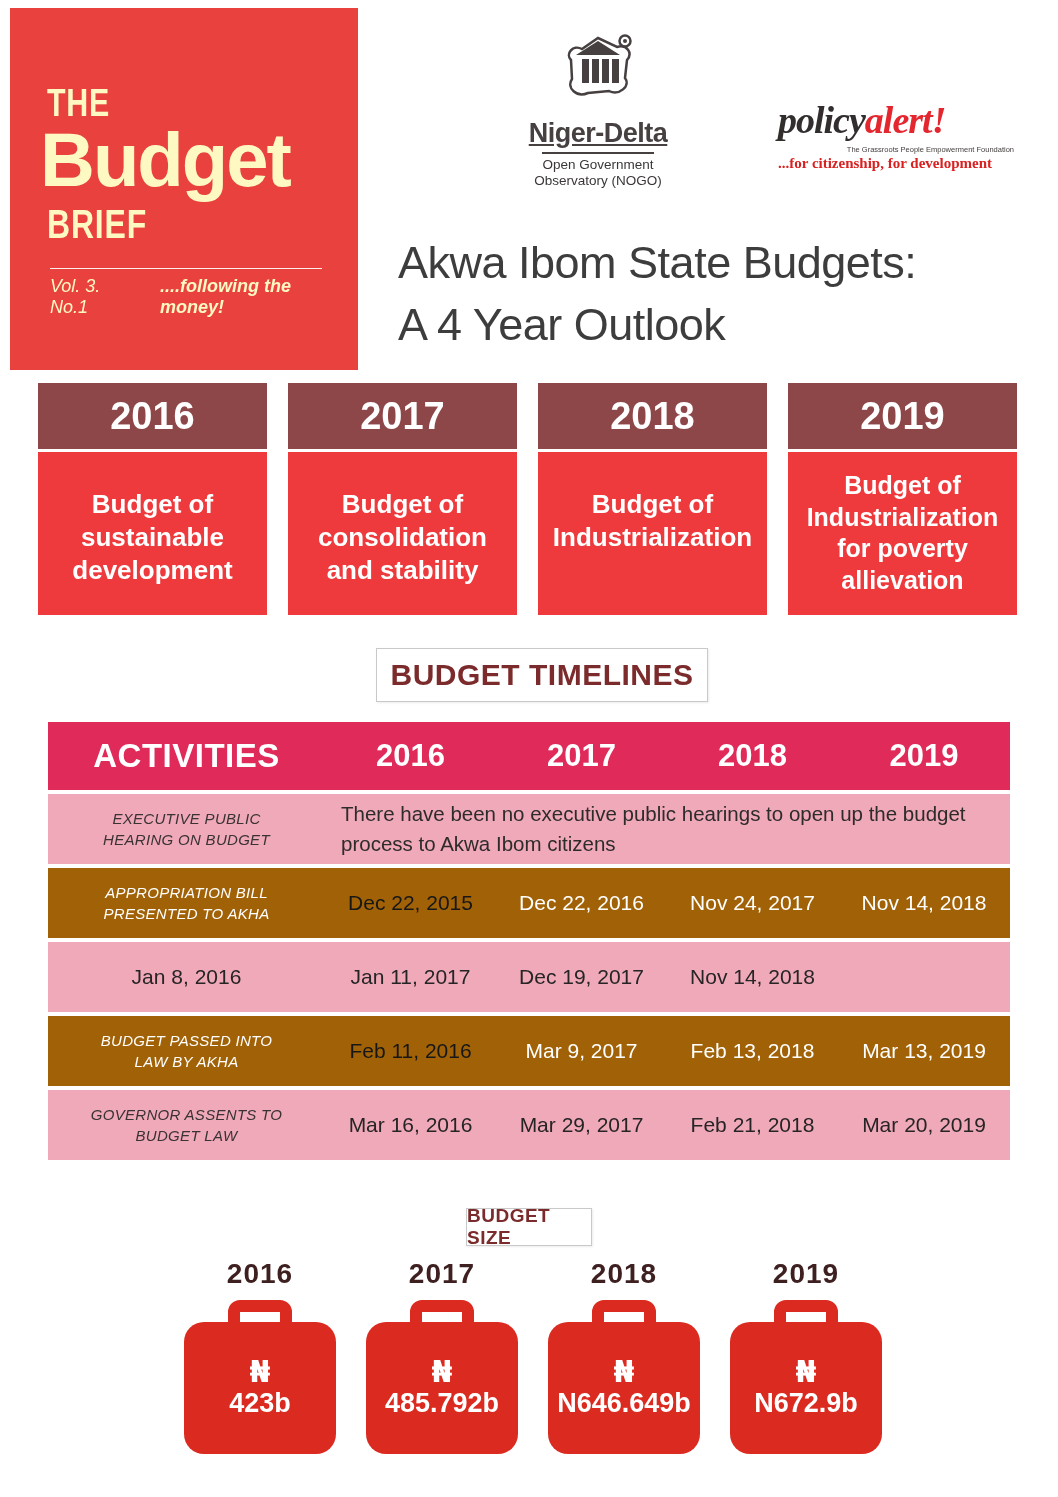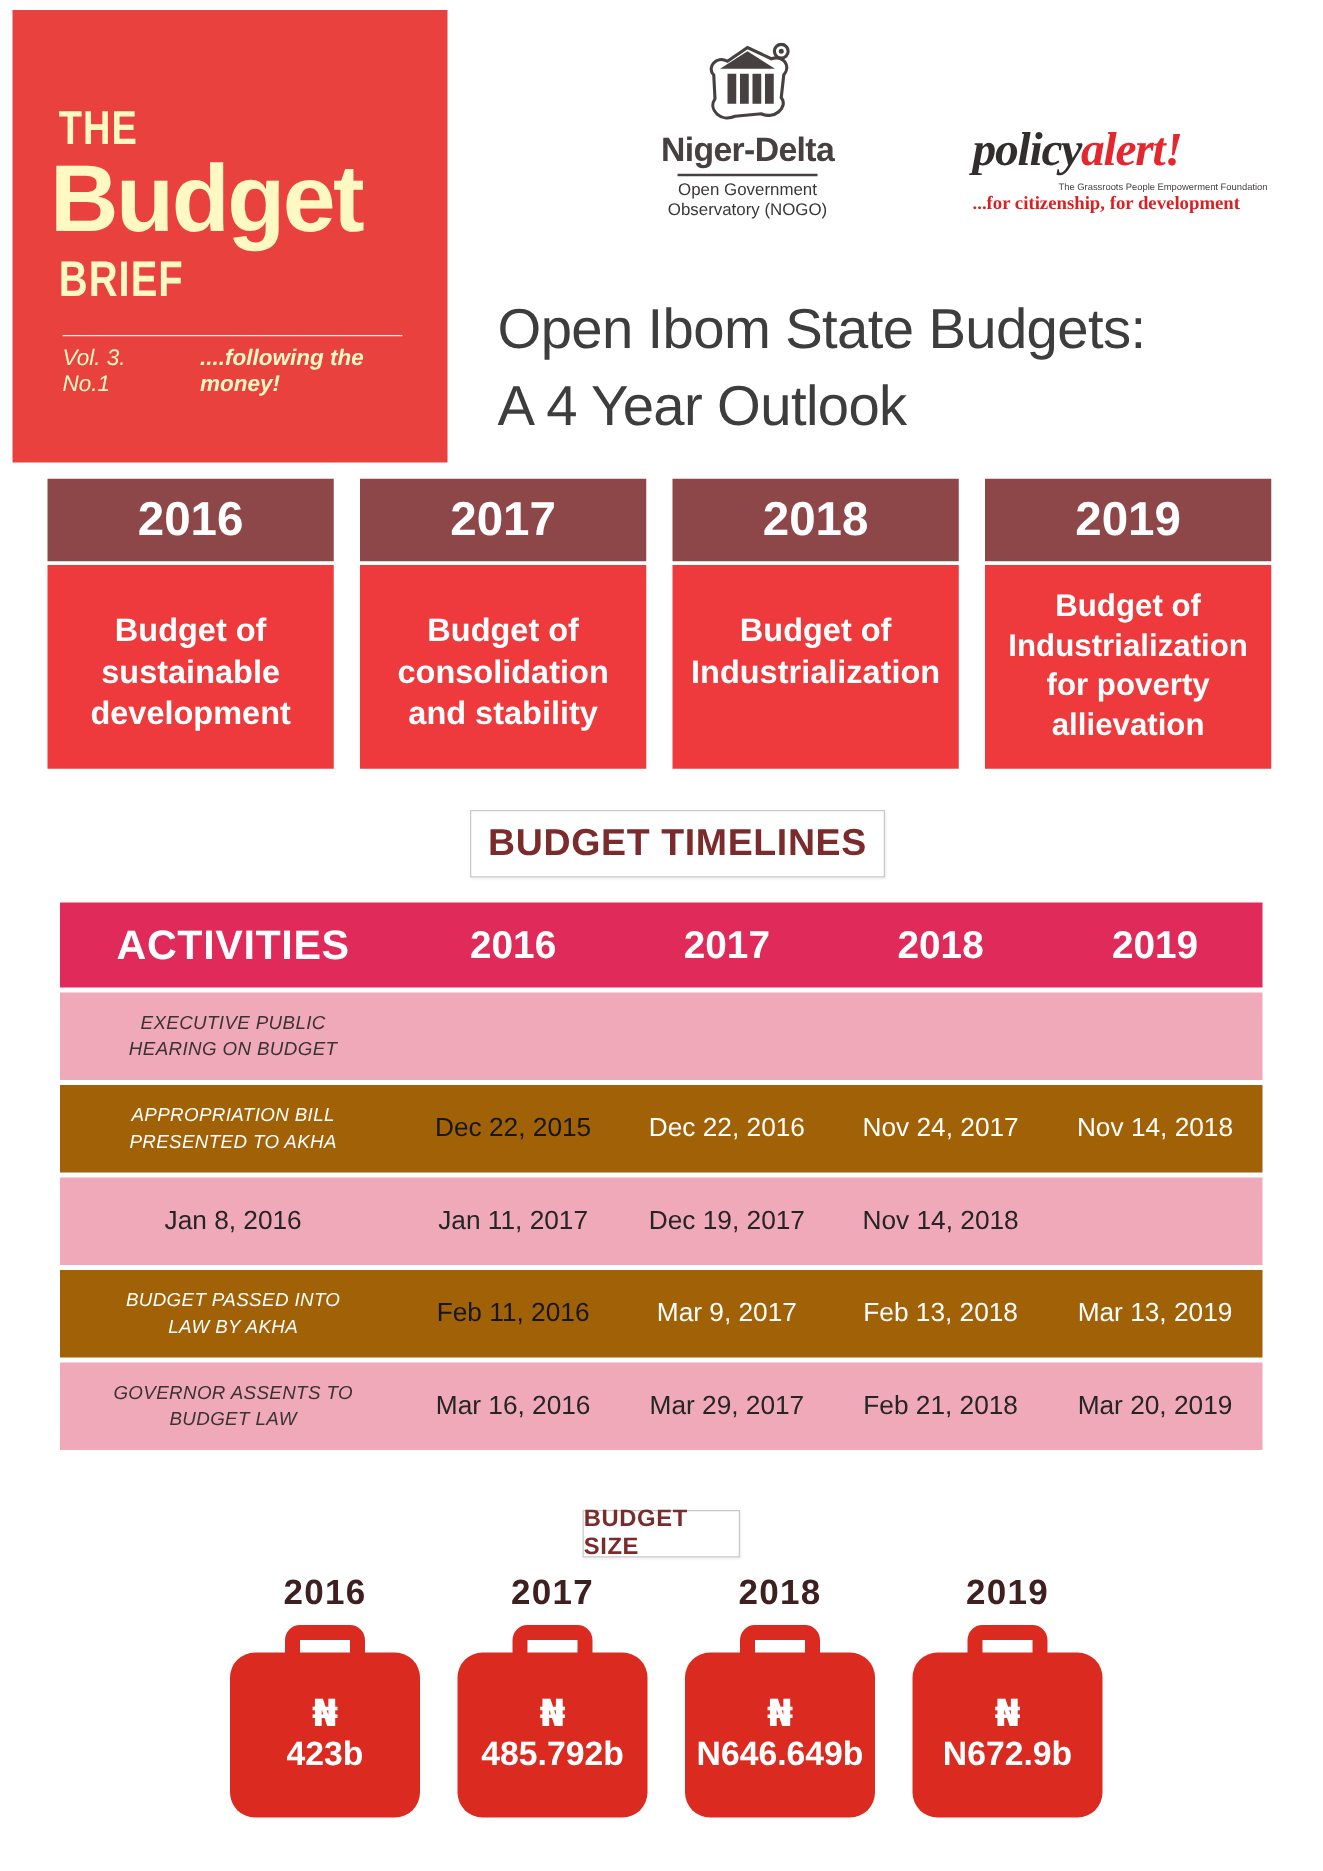--- a/index.html
+++ b/index.html
@@ -35,21 +35,21 @@
     display: flex; gap: 26px; font-size: 18px; font-style: italic;
   }
   .m-vol-row .tagline { font-weight: bold; }
 
   
   .nogo {
     position: absolute; left: 498px; top: 34px; width: 200px; text-align: center;
     color: #474040;
   }
   .nogo .icon { display: inline-block; }
-  .nogo-name { font-size: 27px; font-weight: bold; letter-spacing: -0.5px; margin-top: 2px; }
+  .nogo-name { font-size: 27px; font-weight: bold; letter-spacing: -0.5px; margin-top: 16px; text-decoration: underline; }
   .nogo-rule { width: 112px; margin: 3px auto 3px auto; border-top: 2px solid #474040; }
   .nogo-sub { font-size: 13.5px; line-height: 1.18; color: #3c3737; }
 
   
   .palert {
     position: absolute; left: 778px; top: 98px; width: 236px;
     font-family: "Liberation Serif", serif;
   }
   .palert-title { font-size: 38px; font-style: italic; font-weight: bold; letter-spacing: -1px; white-space: nowrap; }
   .palert-title .p1 { color: #332E2E; }
@@ -167,21 +167,21 @@
 
   <div class="palert">
     <div class="palert-title">
       <span class="p1">policy</span><span class="p2">alert!</span>
     </div>
     <div class="palert-found">The Grassroots People Empowerment Foundation</div>
     <div class="palert-tag">...for citizenship, for development</div>
   </div>
 
   <div class="main-title">
-    <div>Open Ibom State Budgets:</div>
+    <div>Akwa Ibom State Budgets:</div>
     <div>A 4 Year Outlook</div>
   </div>
 
   <div class="cards">
     <div class="card">
       <div class="card-year">2016</div>
       <div class="card-body">Budget of sustainable development</div>
     </div>
     <div class="card">
       <div class="card-year">2017</div>
@@ -203,20 +203,21 @@
     <div class="trow thead-row">
       <div class="tcell col-activities">ACTIVITIES</div>
       <div class="tcell col-year">2016</div>
       <div class="tcell col-year">2017</div>
       <div class="tcell col-year">2018</div>
       <div class="tcell col-year">2019</div>
     </div>
 
     <div class="trow pink">
       <div class="tcell activity">EXECUTIVE PUBLIC HEARING ON BUDGET</div>
+      <div class="note">There have been no executive public hearings to open up the budget process to Akwa Ibom citizens</div>
     </div>
 
     <div class="trow crimson">
       <div class="tcell activity">APPROPRIATION BILL PRESENTED TO AKHA</div>
       <div class="tcell date dark">Dec 22, 2015</div>
       <div class="tcell date">Dec 22, 2016</div>
       <div class="tcell date">Nov 24, 2017</div>
       <div class="tcell date">Nov 14, 2018</div>
     </div>
 

